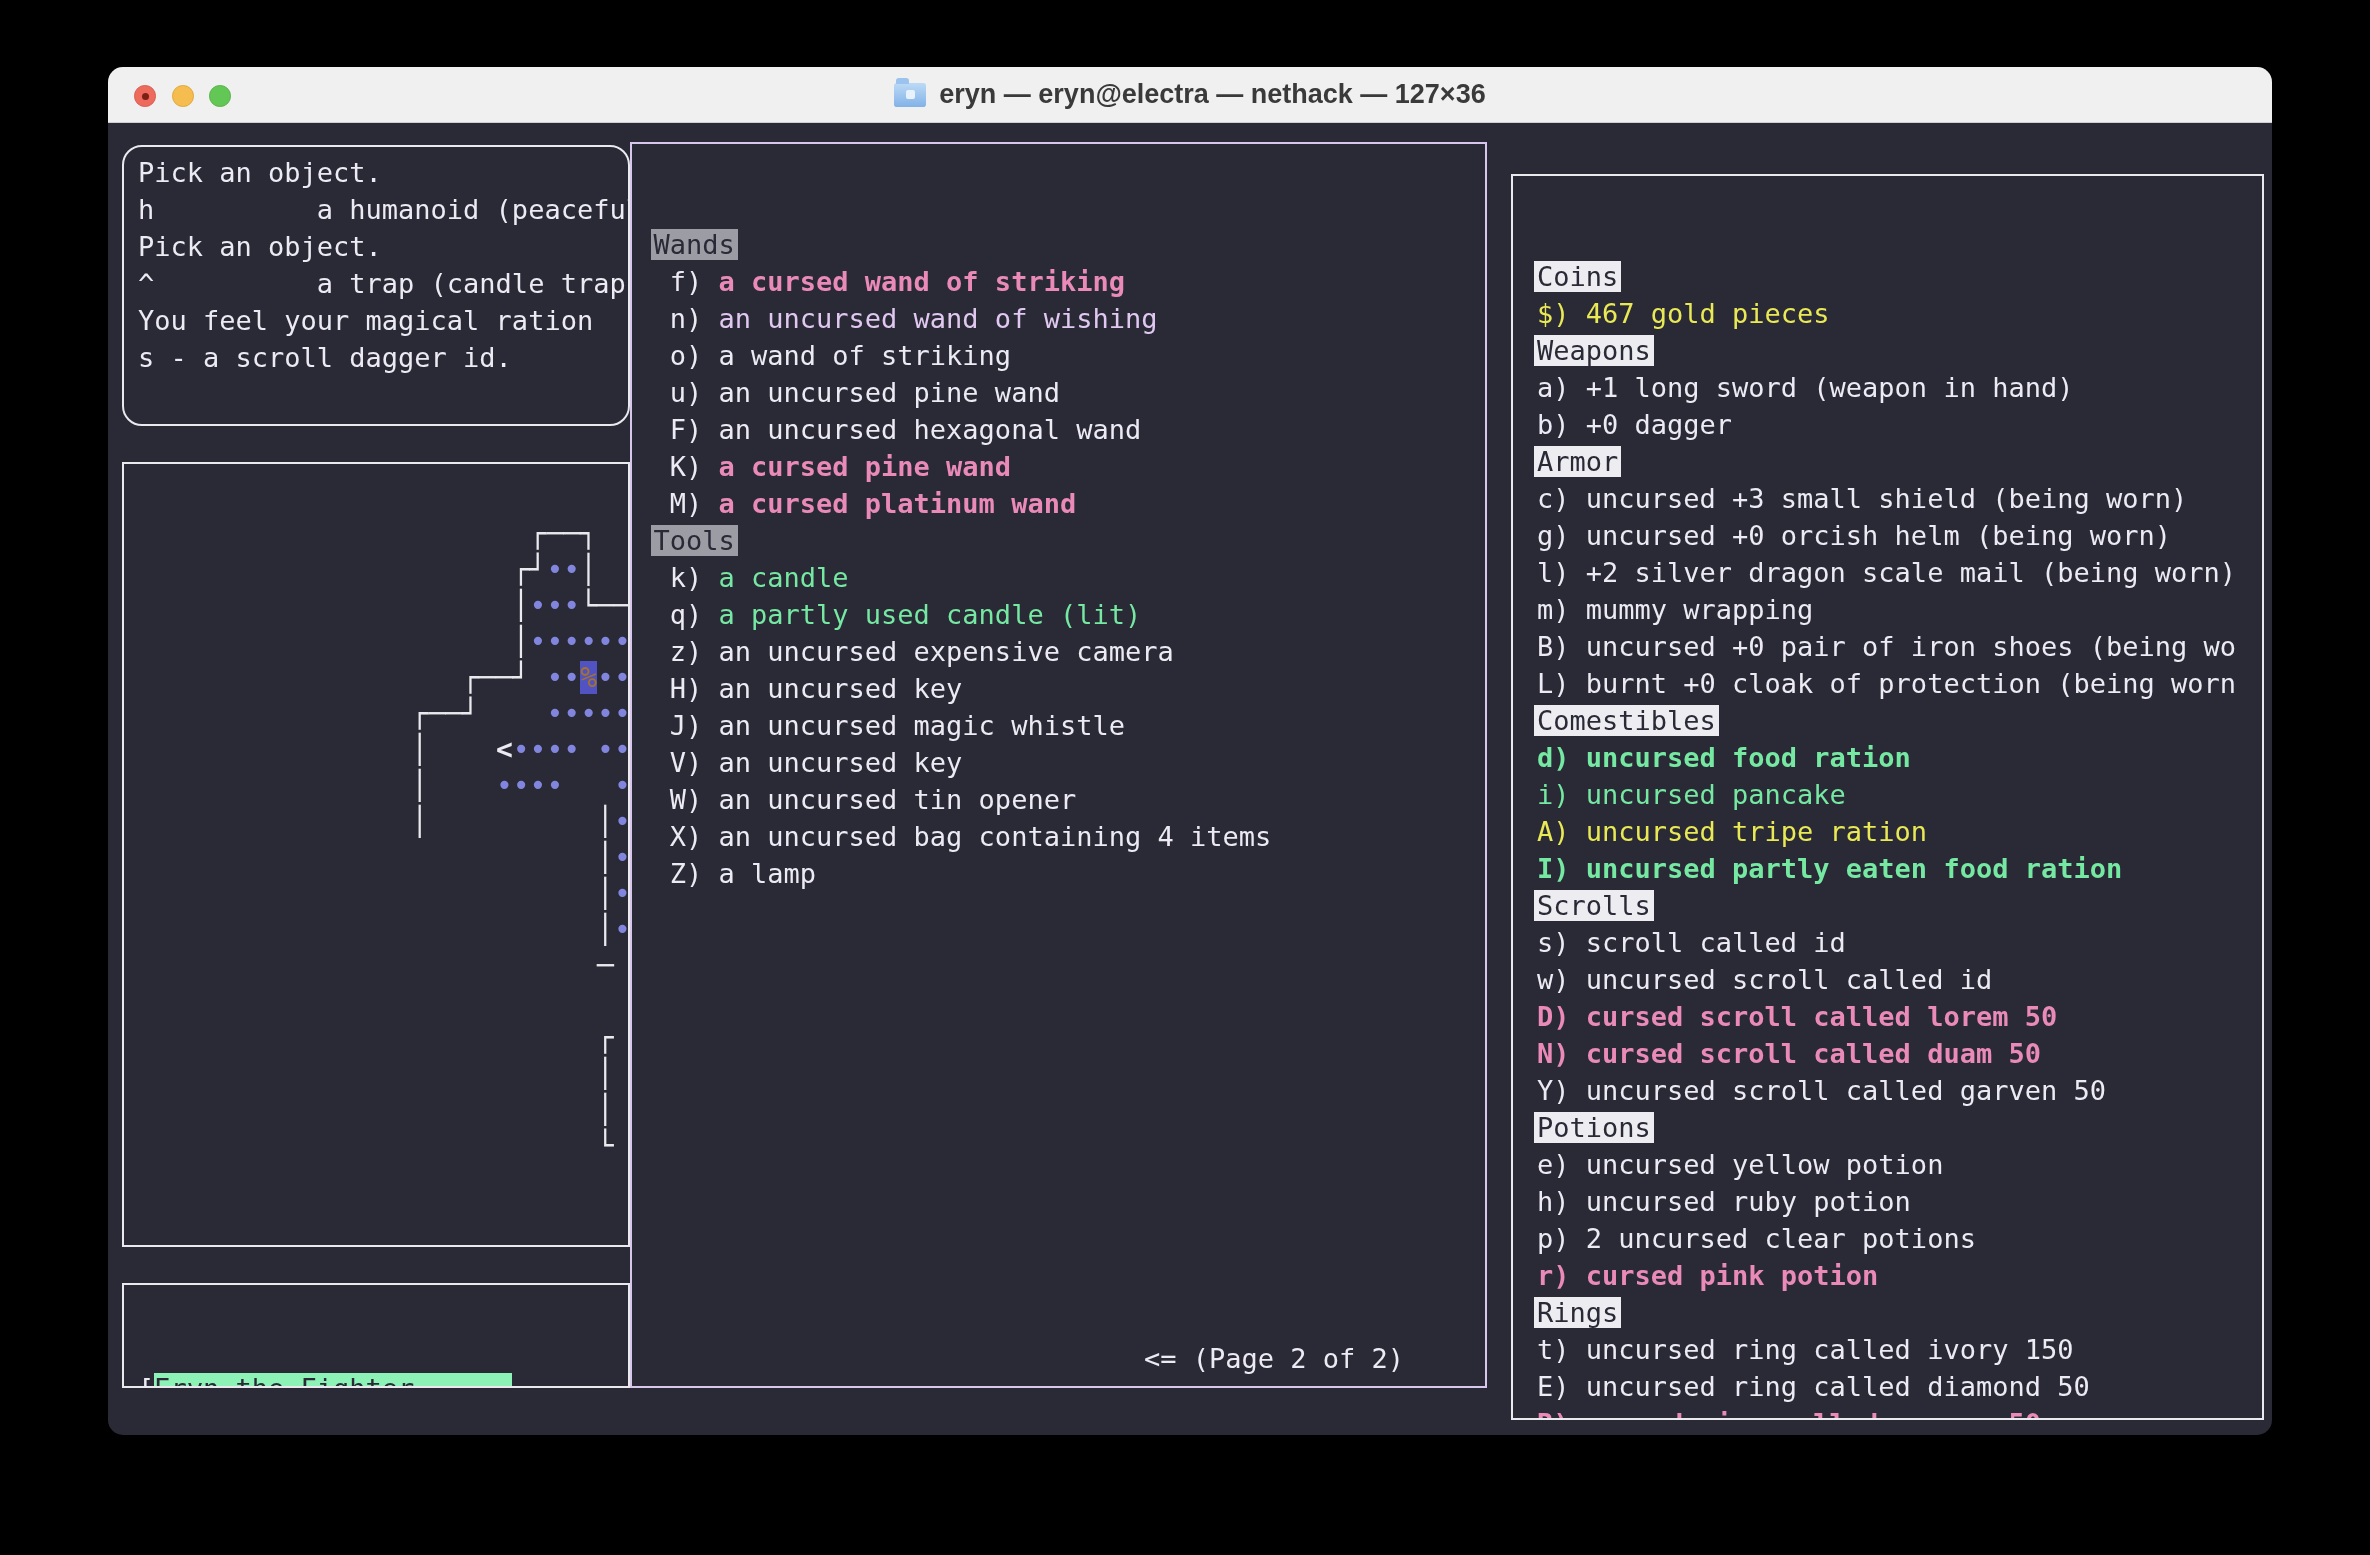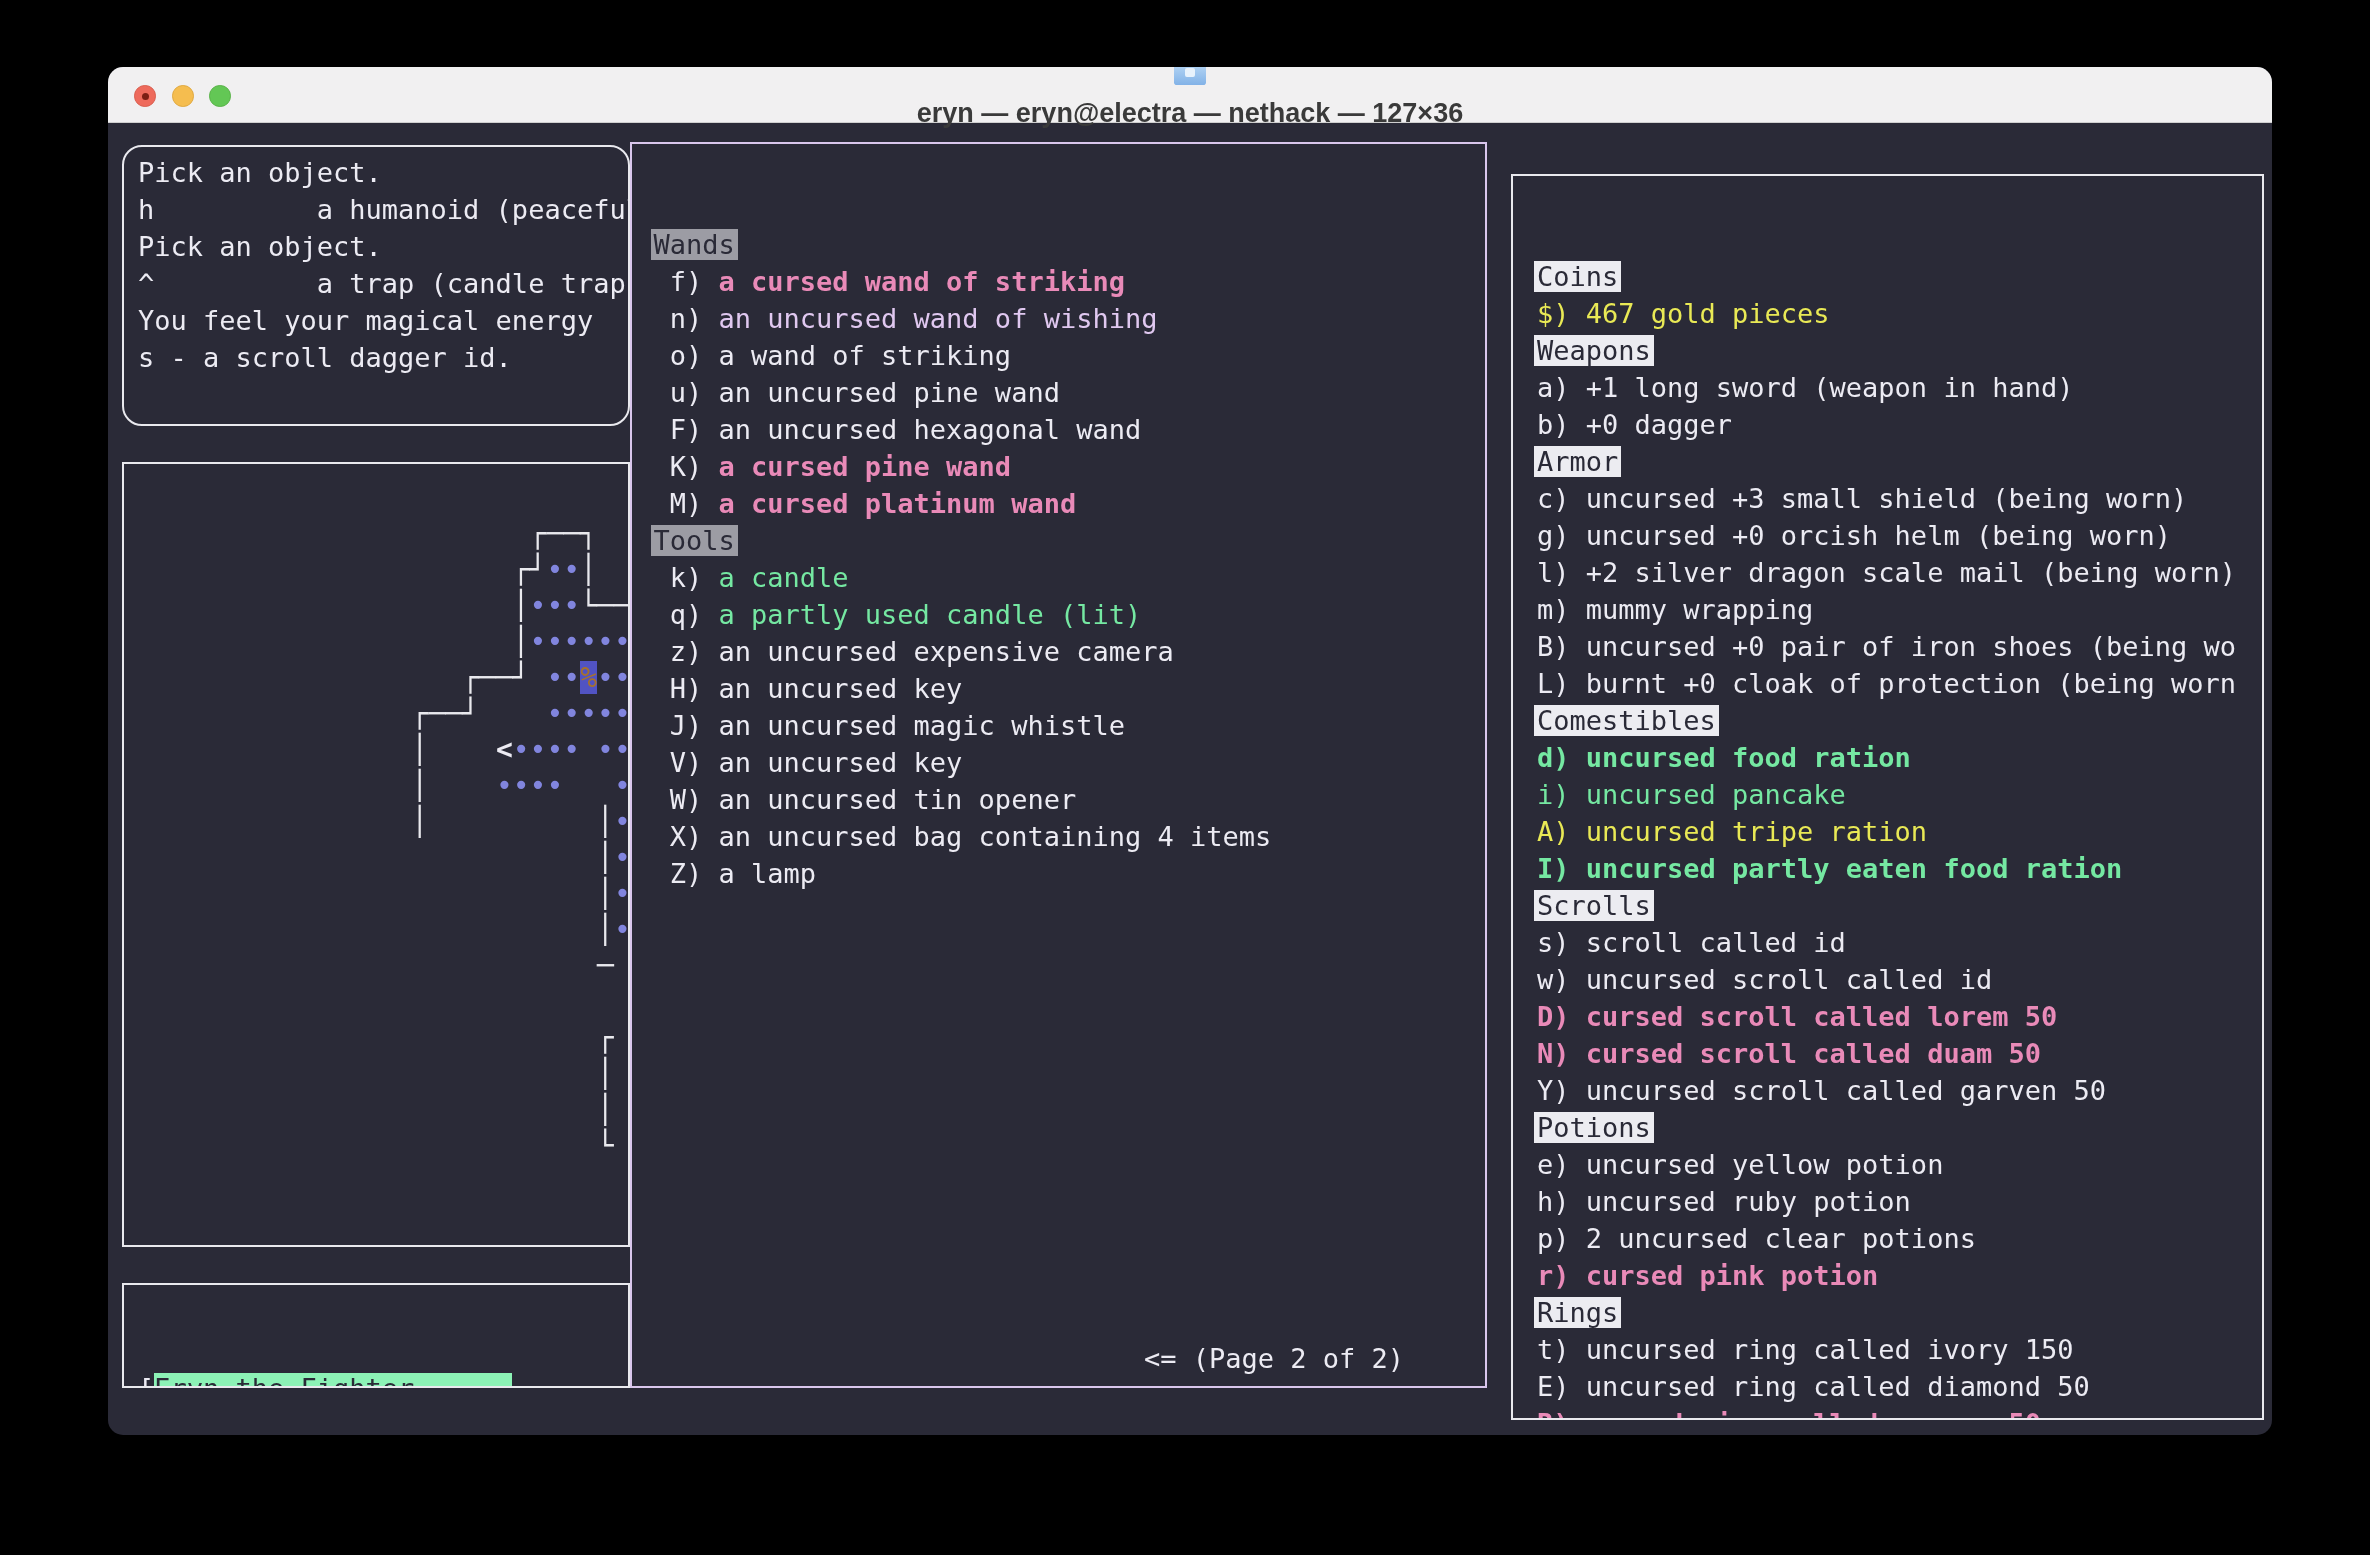--- a/index.html
+++ b/index.html
@@ -14,21 +14,21 @@
   .window{position:absolute;left:108px;top:67px;width:2164px;height:1368px;
           background:var(--bg);border-radius:15px;overflow:hidden;}
   .titlebar{position:absolute;left:0;top:0;width:100%;height:56px;background:#f1f0f1;
             border-bottom:1.9px solid #cfcfcf;display:flex;align-items:center;justify-content:center;box-sizing:border-box;}
   .tl{position:absolute;top:18px;width:21.5px;height:21.5px;border-radius:50%;box-sizing:border-box;}
   .tl-red{left:26px;background:#ee6a5c;border:0.9px solid #d95d4e;}
   .tl-red::after{content:"";position:absolute;left:6.6px;top:6.6px;width:7.5px;height:7.5px;border-radius:50%;background:#7c1f14;}
   .tl-yellow{left:64px;background:#f5bd4f;border:0.9px solid #e0a83e;}
   .tl-green{left:101px;background:#63c755;border:0.9px solid #58b247;}
   .titletext{font-family:"Liberation Sans",sans-serif;font-weight:bold;font-size:27px;
-             color:#3a3a3a;display:flex;align-items:center;gap:13px;flex-direction:column;}
+             color:#3a3a3a;display:flex;align-items:center;gap:13px;}
   .folder{display:inline-block;width:32px;height:24px;position:relative;border-radius:2.8px;
           background:linear-gradient(#bcdaf6,#82b2e7);}
   .folder::before{content:"";position:absolute;top:-4.7px;left:1.9px;width:13px;height:6.6px;
           background:#9cc3ee;border-radius:2.8px 2.8px 0 0;}
   .folder::after{content:"";position:absolute;left:11.2px;top:7.5px;width:9.4px;height:9.4px;
           background:#e8f2fc;border-radius:1.9px;}
   .panel{position:absolute;background:var(--bg);box-sizing:border-box;overflow:hidden;}
   .b-white{border:2.8px solid var(--bwhite);}
   .b-lav{border:2.8px solid var(--blav);}
   .term{font-size:27px;line-height:37px;color:var(--fg);white-space:pre;}
@@ -55,21 +55,21 @@
   <div class="titlebar">
     <span class="tl tl-red"></span>
     <span class="tl tl-yellow"></span>
     <span class="tl tl-green"></span>
     <span class="titletext">
         <span class="folder"></span>
         <span>eryn — eryn@electra — nethack — 127×36</span>
       </span>
   </div>
 
-  <div class="panel b-white msg-panel term" id="msgPanel"><div class="c-white">Pick an object.</div><div class="c-white">h          a humanoid (peaceful</div><div class="c-white">Pick an object.</div><div class="c-white">^          a trap (candle trap)</div><div class="c-white">You feel your magical energy</div><div class="c-white">s - a scroll dagger id.</div></div>
+  <div class="panel b-white msg-panel term" id="msgPanel"><div class="c-white">Pick an object.</div><div class="c-white">h          a humanoid (peaceful</div><div class="c-white">Pick an object.</div><div class="c-white">^          a trap (candle trap)</div><div class="c-white">You feel your magical ration</div><div class="c-white">s - a scroll dagger id.</div></div>
 
   <div class="panel b-white map-panel">
     <div class="map-grid" id="mapGrid"><div><span> </span><span> </span><span> </span><span> </span><span> </span><span> </span><span> </span><span> </span><span> </span><span> </span><span class="m-wall">┌</span><span class="m-wall">─</span><span class="m-wall">─</span><span class="m-wall">┐</span></div><div><span> </span><span> </span><span> </span><span> </span><span> </span><span> </span><span> </span><span> </span><span> </span><span class="m-wall">┌</span><span class="m-wall">┘</span><span class="m-dot">•</span><span class="m-dot">•</span><span class="m-wall">│</span></div><div><span> </span><span> </span><span> </span><span> </span><span> </span><span> </span><span> </span><span> </span><span> </span><span class="m-wall">│</span><span class="m-dot">•</span><span class="m-dot">•</span><span class="m-dot">•</span><span class="m-wall">└</span><span class="m-wall">─</span><span class="m-wall">─</span></div><div><span> </span><span> </span><span> </span><span> </span><span> </span><span> </span><span> </span><span> </span><span> </span><span class="m-wall">│</span><span class="m-dot">•</span><span class="m-dot">•</span><span class="m-dot">•</span><span class="m-dot">•</span><span class="m-dot">•</span><span class="m-dot">•</span></div><div><span> </span><span> </span><span> </span><span> </span><span> </span><span> </span><span class="m-wall">┌</span><span class="m-wall">─</span><span class="m-wall">─</span><span class="m-wall">┘</span><span> </span><span class="m-dot">•</span><span class="m-dot">•</span><span class="m-pct">%</span><span class="m-dot">•</span><span class="m-dot">•</span></div><div><span> </span><span> </span><span> </span><span class="m-wall">┌</span><span class="m-wall">─</span><span class="m-wall">─</span><span class="m-wall">┘</span><span> </span><span> </span><span> </span><span> </span><span class="m-dot">•</span><span class="m-dot">•</span><span class="m-dot">•</span><span class="m-dot">•</span><span class="m-dot">•</span></div><div><span> </span><span> </span><span> </span><span class="m-wall">│</span><span> </span><span> </span><span> </span><span> </span><span class="m-stair">&lt;</span><span class="m-dot">•</span><span class="m-dot">•</span><span class="m-dot">•</span><span class="m-dot">•</span><span> </span><span class="m-dot">•</span><span class="m-dot">•</span></div><div><span> </span><span> </span><span> </span><span class="m-wall">│</span><span> </span><span> </span><span> </span><span> </span><span class="m-dot">•</span><span class="m-dot">•</span><span class="m-dot">•</span><span class="m-dot">•</span><span> </span><span> </span><span> </span><span class="m-dot">•</span></div><div><span> </span><span> </span><span> </span><span class="m-wall">│</span><span> </span><span> </span><span> </span><span> </span><span> </span><span> </span><span> </span><span> </span><span> </span><span> </span><span class="m-wall">│</span><span class="m-dot">•</span></div><div><span> </span><span> </span><span> </span><span> </span><span> </span><span> </span><span> </span><span> </span><span> </span><span> </span><span> </span><span> </span><span> </span><span> </span><span class="m-wall">│</span><span class="m-dot">•</span></div><div><span> </span><span> </span><span> </span><span> </span><span> </span><span> </span><span> </span><span> </span><span> </span><span> </span><span> </span><span> </span><span> </span><span> </span><span class="m-wall">│</span><span class="m-dot">•</span></div><div><span> </span><span> </span><span> </span><span> </span><span> </span><span> </span><span> </span><span> </span><span> </span><span> </span><span> </span><span> </span><span> </span><span> </span><span class="m-wall">│</span><span class="m-dot">•</span></div><div><span> </span><span> </span><span> </span><span> </span><span> </span><span> </span><span> </span><span> </span><span> </span><span> </span><span> </span><span> </span><span> </span><span> </span><span class="m-wall">─</span></div><div><span> </span></div><div><span> </span><span> </span><span> </span><span> </span><span> </span><span> </span><span> </span><span> </span><span> </span><span> </span><span> </span><span> </span><span> </span><span> </span><span class="m-wall">┌</span></div><div><span> </span><span> </span><span> </span><span> </span><span> </span><span> </span><span> </span><span> </span><span> </span><span> </span><span> </span><span> </span><span> </span><span> </span><span class="m-wall">│</span></div><div><span> </span><span> </span><span> </span><span> </span><span> </span><span> </span><span> </span><span> </span><span> </span><span> </span><span> </span><span> </span><span> </span><span> </span><span class="m-wall">│</span></div><div><span> </span><span> </span><span> </span><span> </span><span> </span><span> </span><span> </span><span> </span><span> </span><span> </span><span> </span><span> </span><span> </span><span> </span><span class="m-wall">└</span></div></div>
   </div>
 
   <div class="panel b-white status-panel term">
     <div><span class="c-white">[</span><span class="name-hl">Eryn the Fighter      </span></div>
     
   </div>
 

